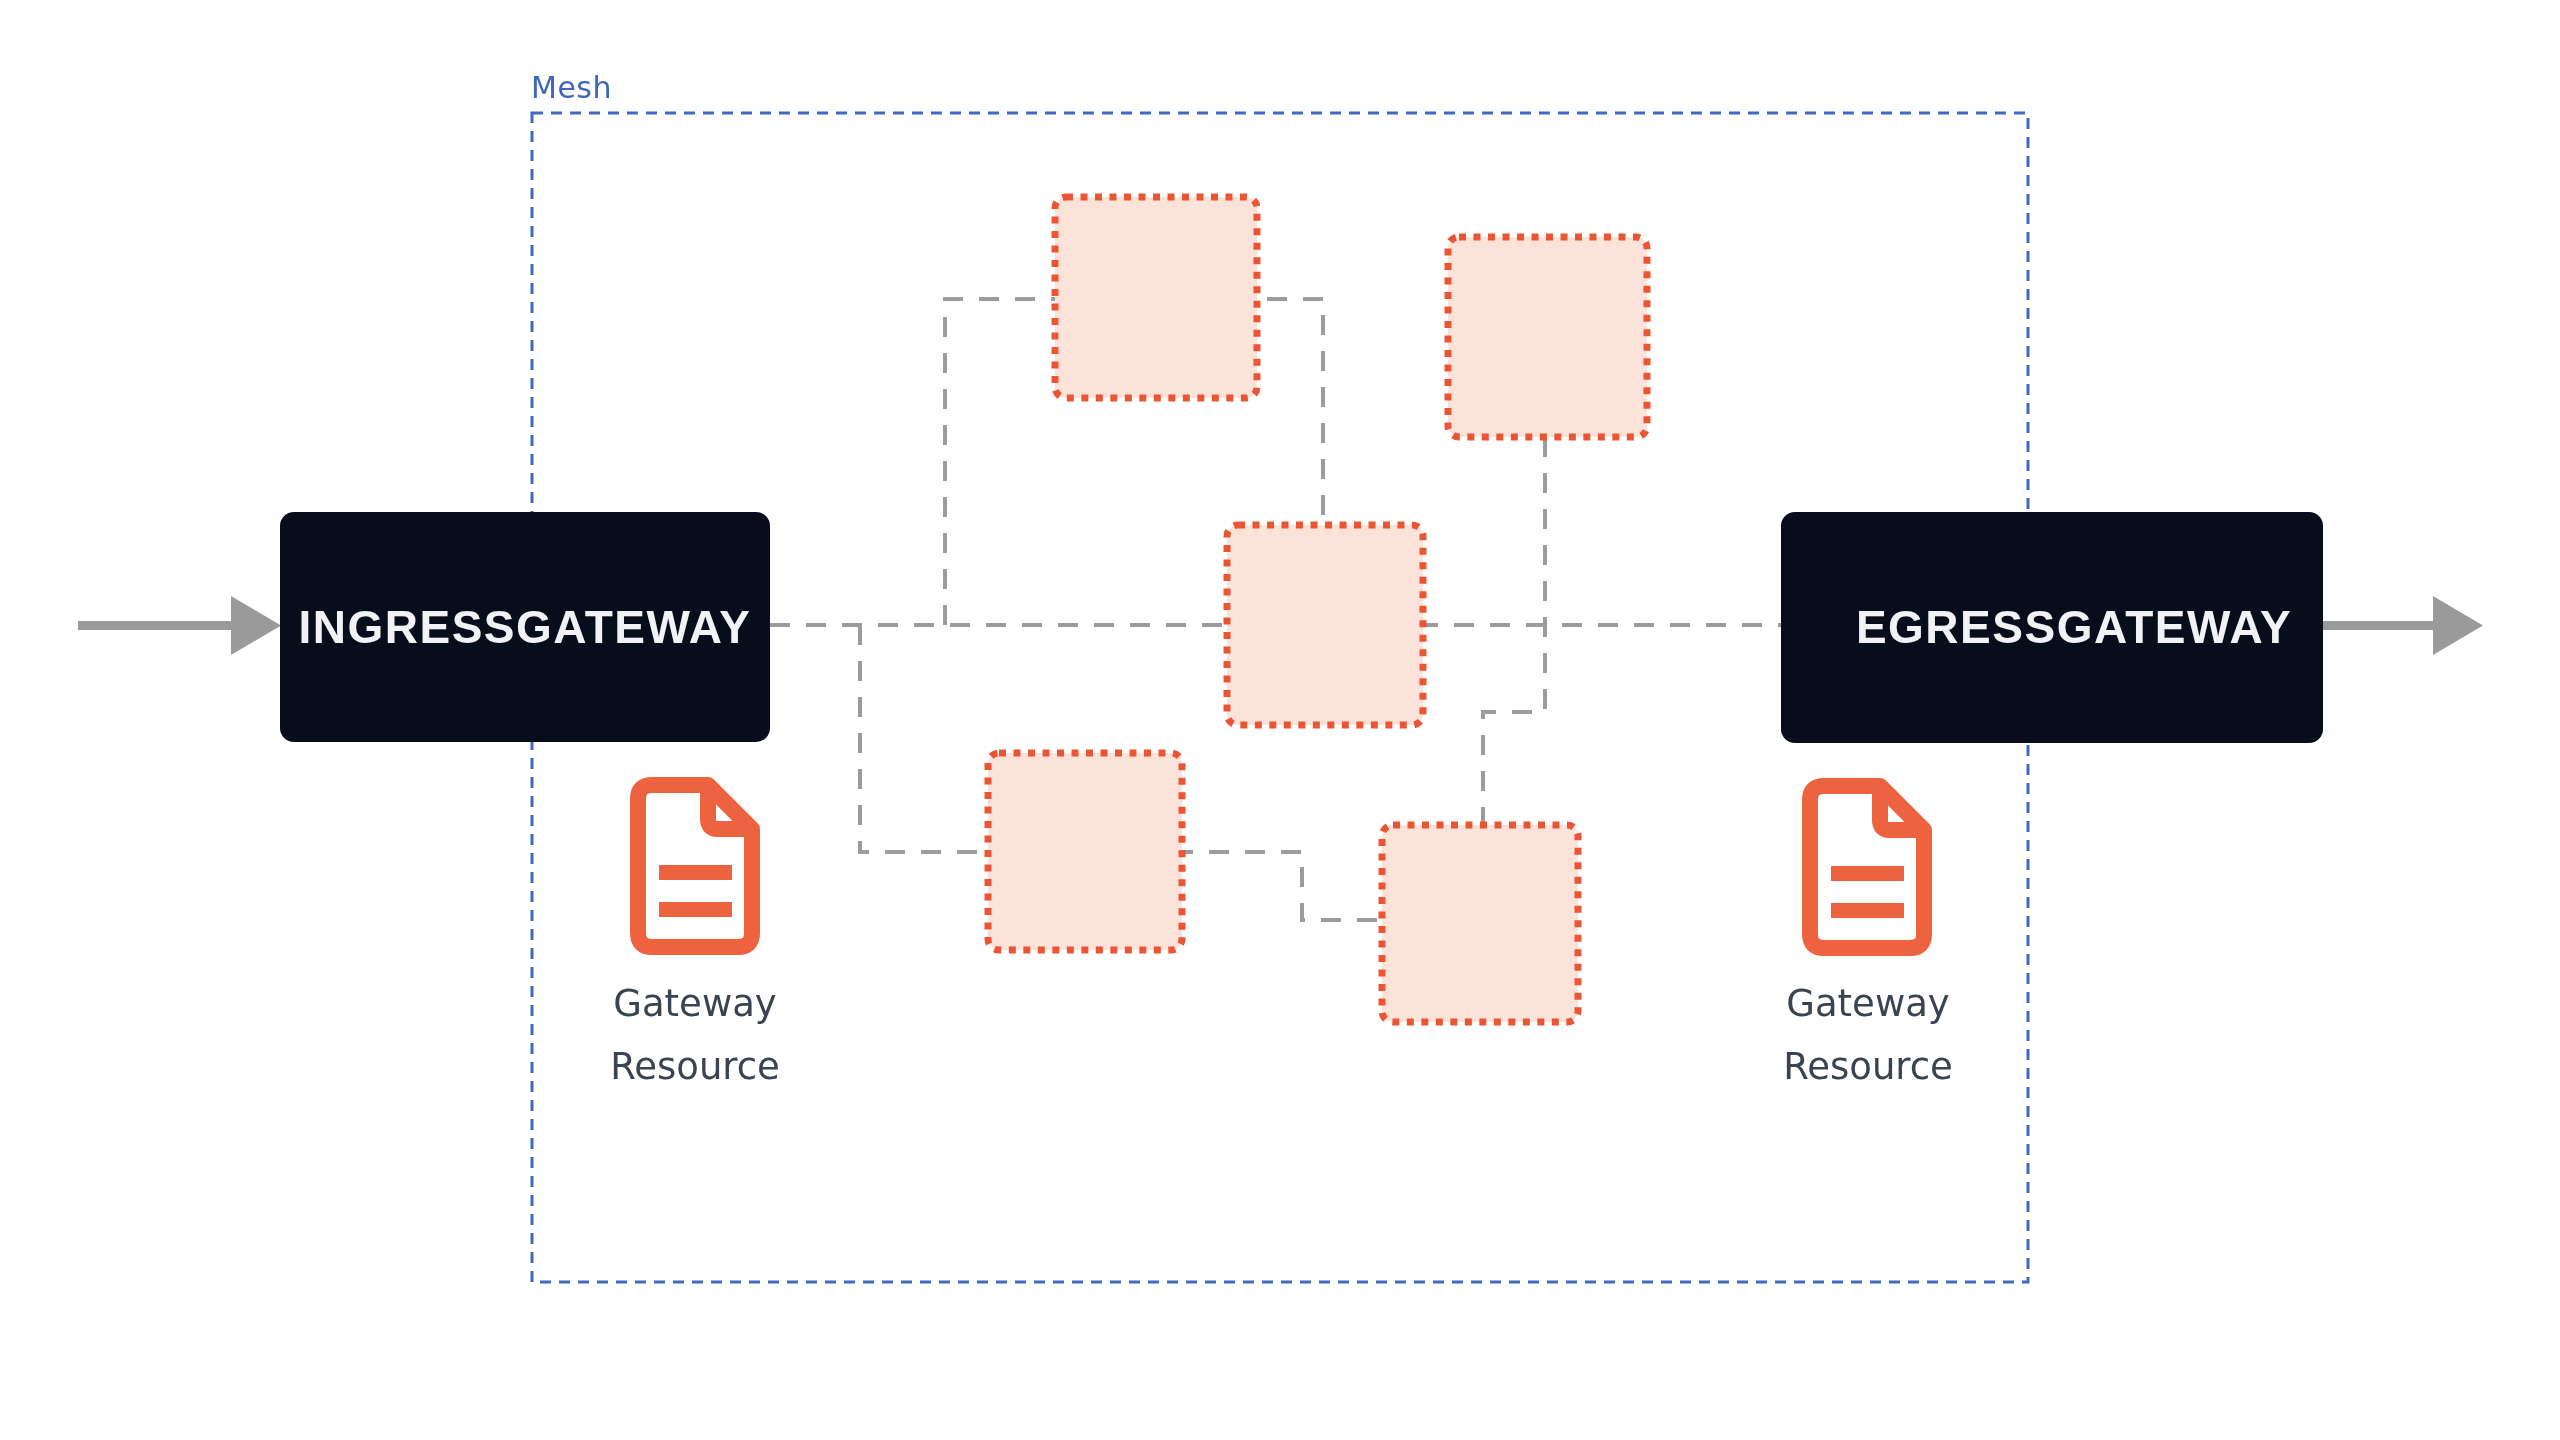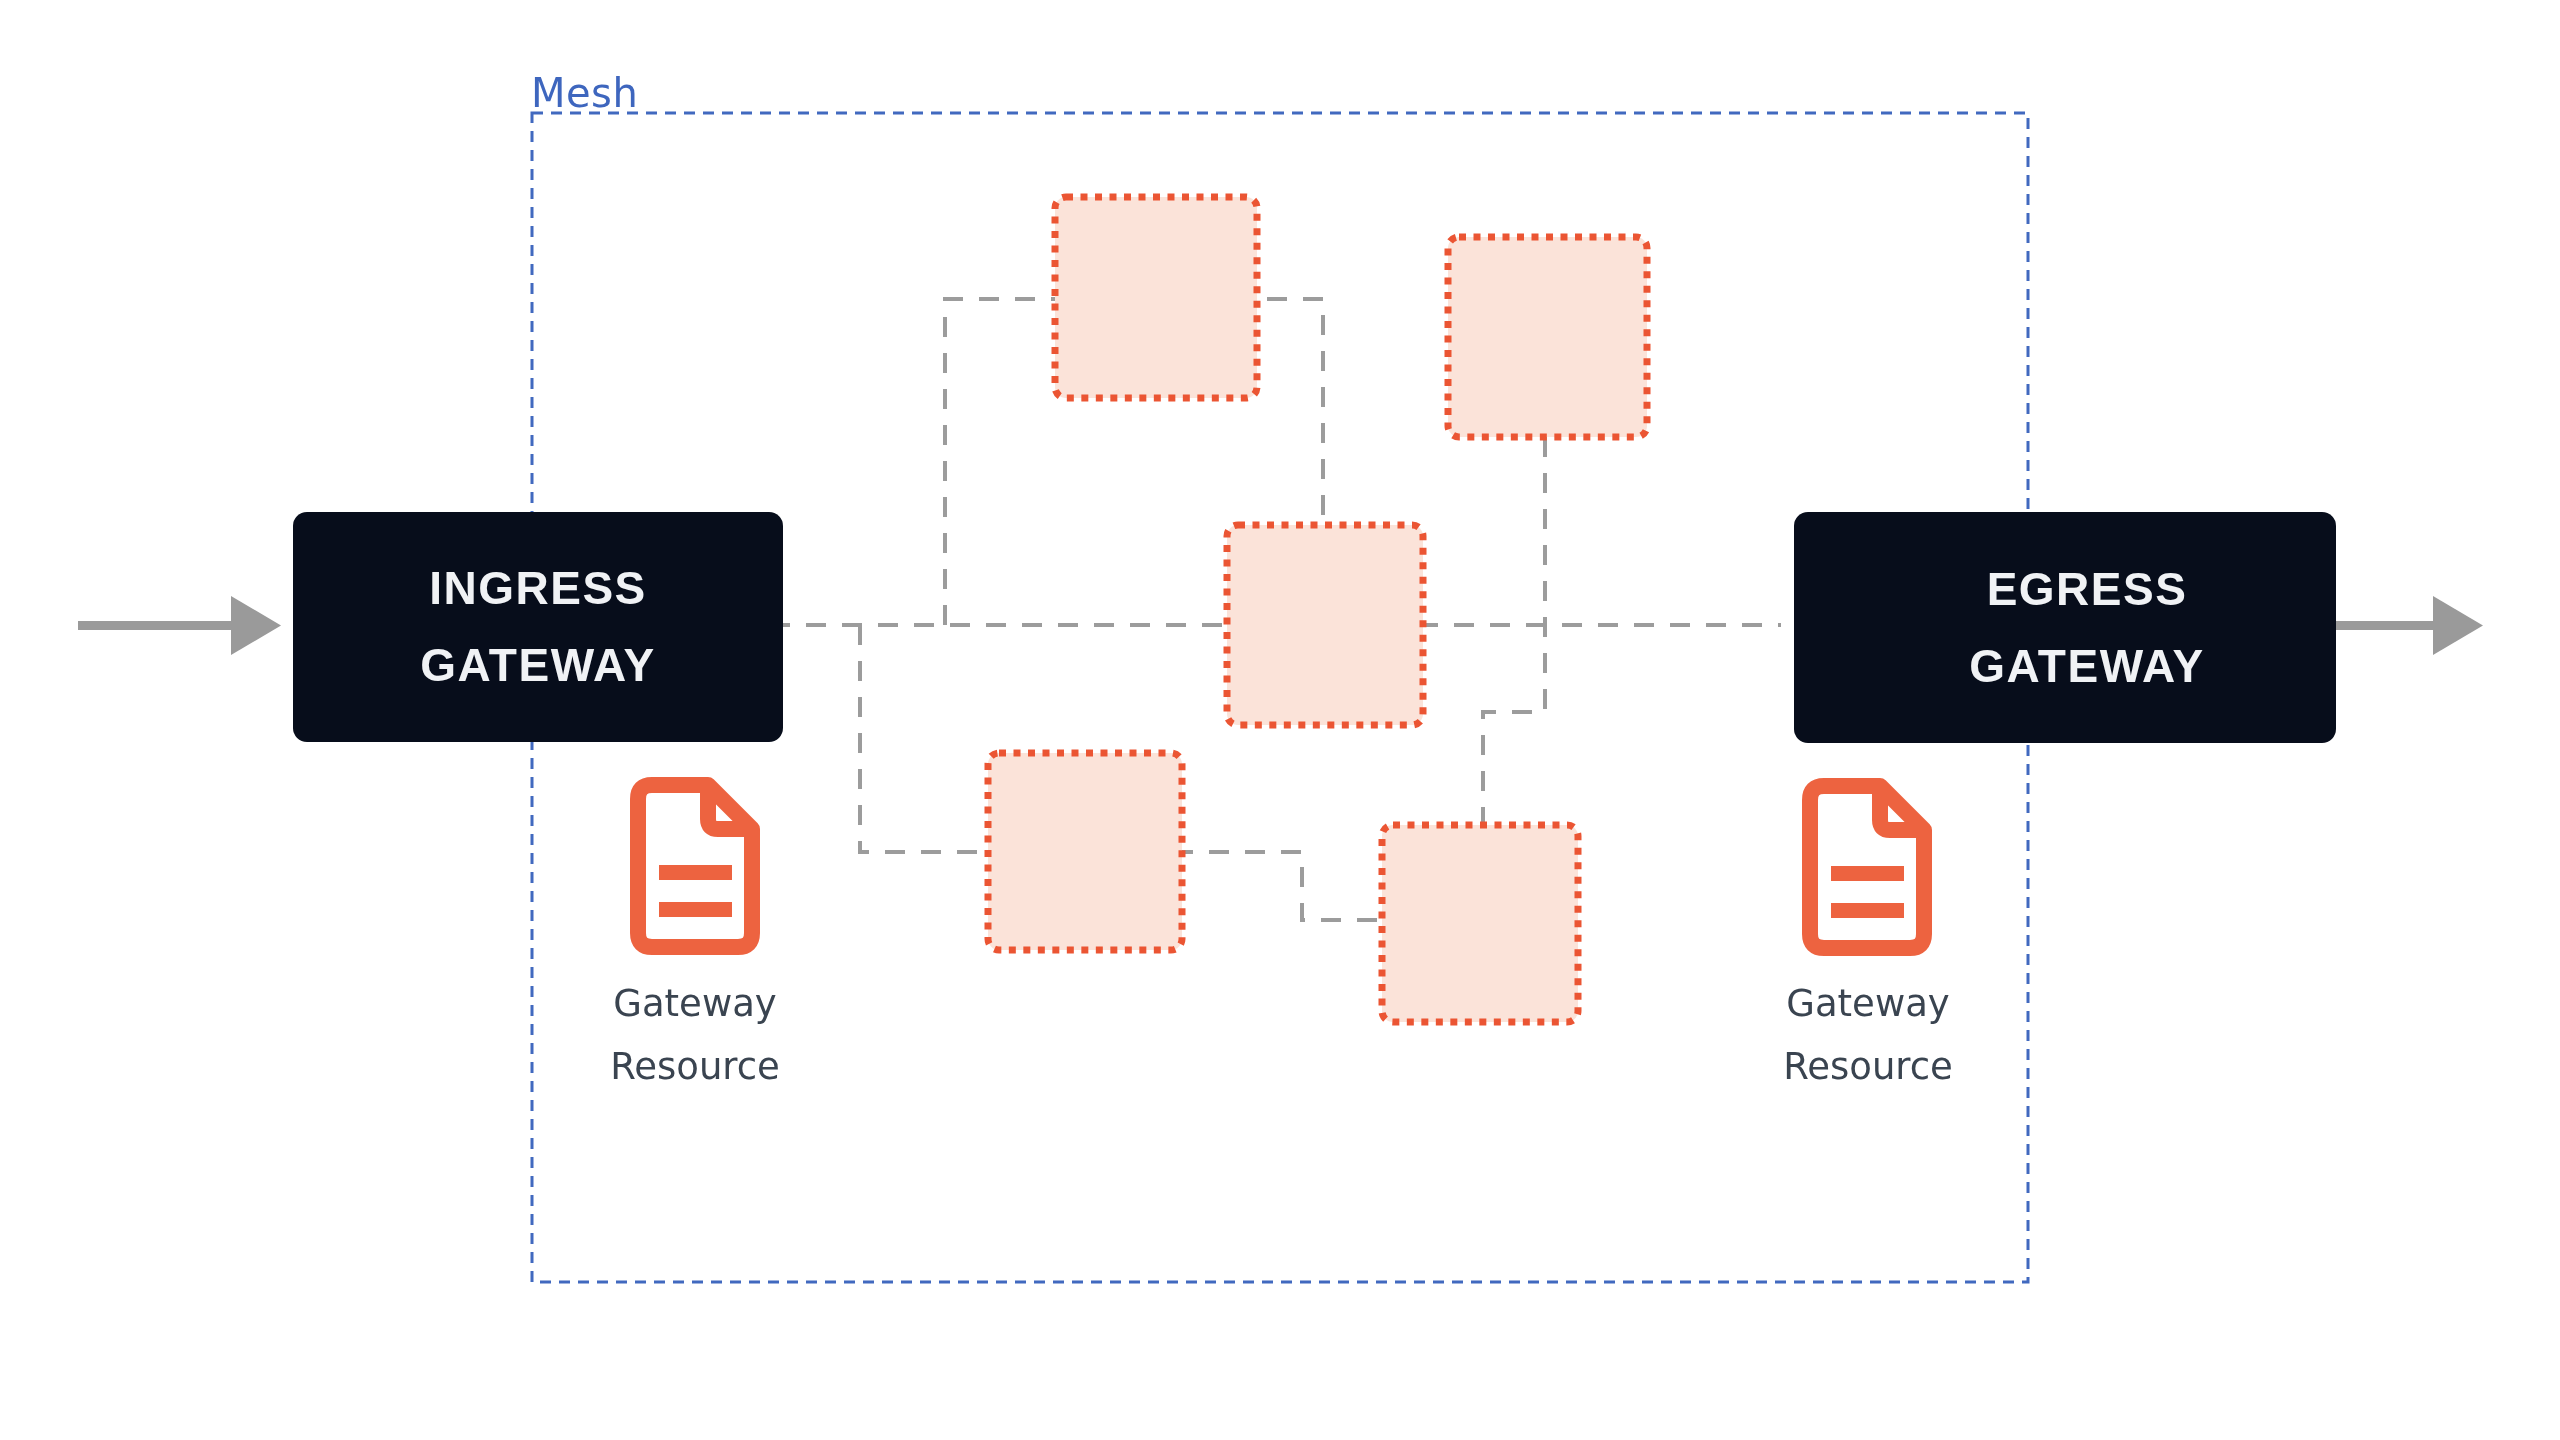--- a/index.html
+++ b/index.html
@@ -6,29 +6,29 @@
   .canvas{
     position:relative;
     width:2560px;height:1440px;
     background:#ffffff;
     font-family:"DejaVu Sans","Liberation Sans",sans-serif;
     overflow:hidden;
   }
   .layer{position:absolute;left:0;top:0;}
   .mesh-label{
     position:absolute;left:531px;top:70px;
-    font-size:40px;color:#3E66BE;letter-spacing:0.5px;
+    font-size:30px;color:#3E66BE;letter-spacing:0.5px;
     font-family:"DejaVu Sans","Liberation Sans",sans-serif;
   }
   .gw-box{
     position:absolute;
     background:#070D1B;border-radius:14px;
-    display:flex;flex-direction:column;align-items:center;justify-content:center;
+    display:flex;flex-direction:row;align-items:center;justify-content:center;
     color:#F0F2F5;font-family:"Liberation Sans",sans-serif;font-weight:bold;
-    font-size:46px;letter-spacing:1.5px;line-height:77px;text-align:center;margin-left:13px;
+    font-size:46px;letter-spacing:1.5px;line-height:77px;text-align:center;
   }
   .gw-ingress{left:280px;top:512px;width:490px;height:230px;}
   .gw-egress{left:1781px;top:512px;width:498px;height:231px;padding-left:44px;}
   .doc-icon{position:absolute;}
   .doc-icon-left{left:630px;top:777px;}
   .doc-icon-right{left:1802px;top:778px;}
   .res-label{
     position:absolute;width:250px;
     text-align:center;
     font-size:37px;line-height:63px;color:#3A4450;

